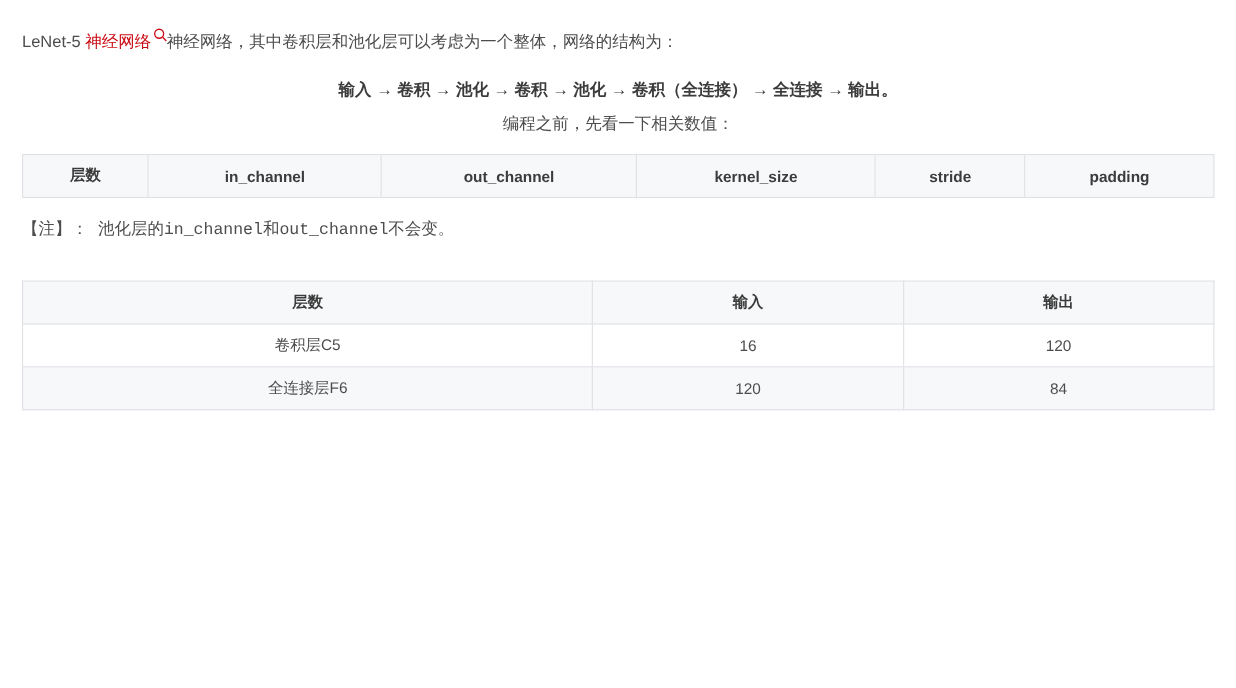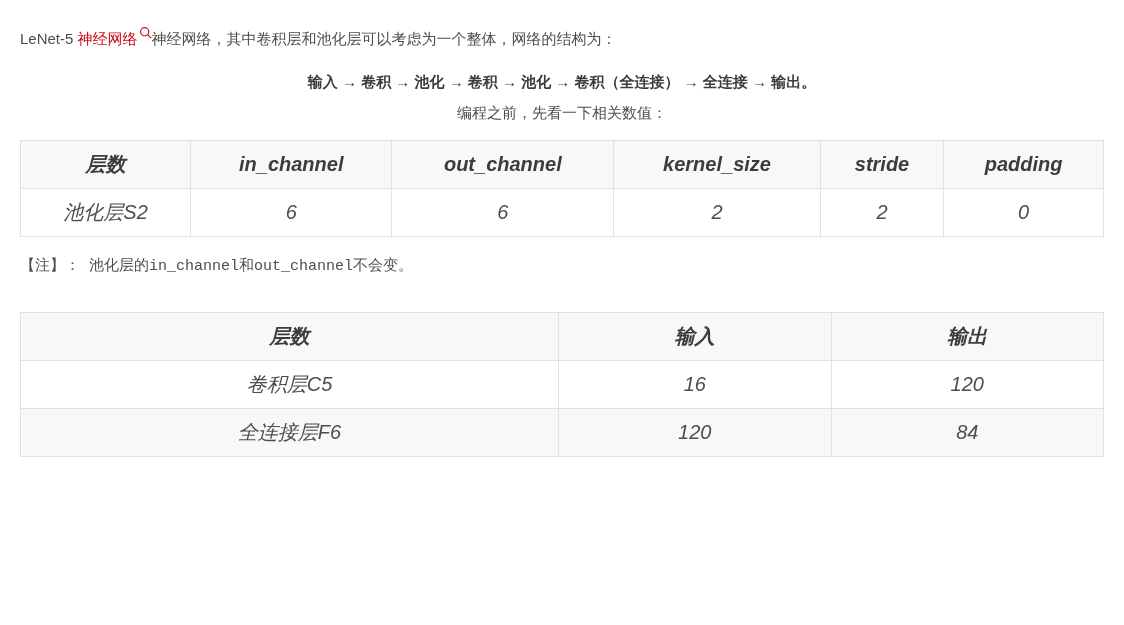--- a/index.html
+++ b/index.html
@@ -34,23 +34,22 @@
       text-align: center;
     }
     .pretext {
       line-height: 1.8;
       margin-bottom: 14px;
       text-align: center;
     }
     table {
       width: 100%;
       border-collapse: collapse;
-      font-size: 20px;
+      font-size: 14px;
       margin-bottom: 16px;
-      font-style: italic;
     }
     th, td {
       border: 1px solid #dfe2e5;
       text-align: center;
       padding: 10px 12px;
       color: #4d4d4d;
     }
     th {
       background: #f6f8fa;
       font-weight: 700;
@@ -86,28 +85,20 @@
     <tr>
       <th>层数</th>
       <th>in_channel</th>
       <th>out_channel</th>
       <th>kernel_size</th>
       <th>stride</th>
       <th>padding</th>
     </tr>
   </thead>
   <tbody>
-    <tr>
-      <td>池化层S2</td>
-      <td>6</td>
-      <td>6</td>
-      <td>2</td>
-      <td>2</td>
-      <td>0</td>
-    </tr>
   </tbody>
 </table>
 
 <div class="note">【注】： 池化层的in_channel和out_channel不会变。</div>
 
 <table>
   <thead>
     <tr>
       <th>层数</th>
       <th>输入</th>

